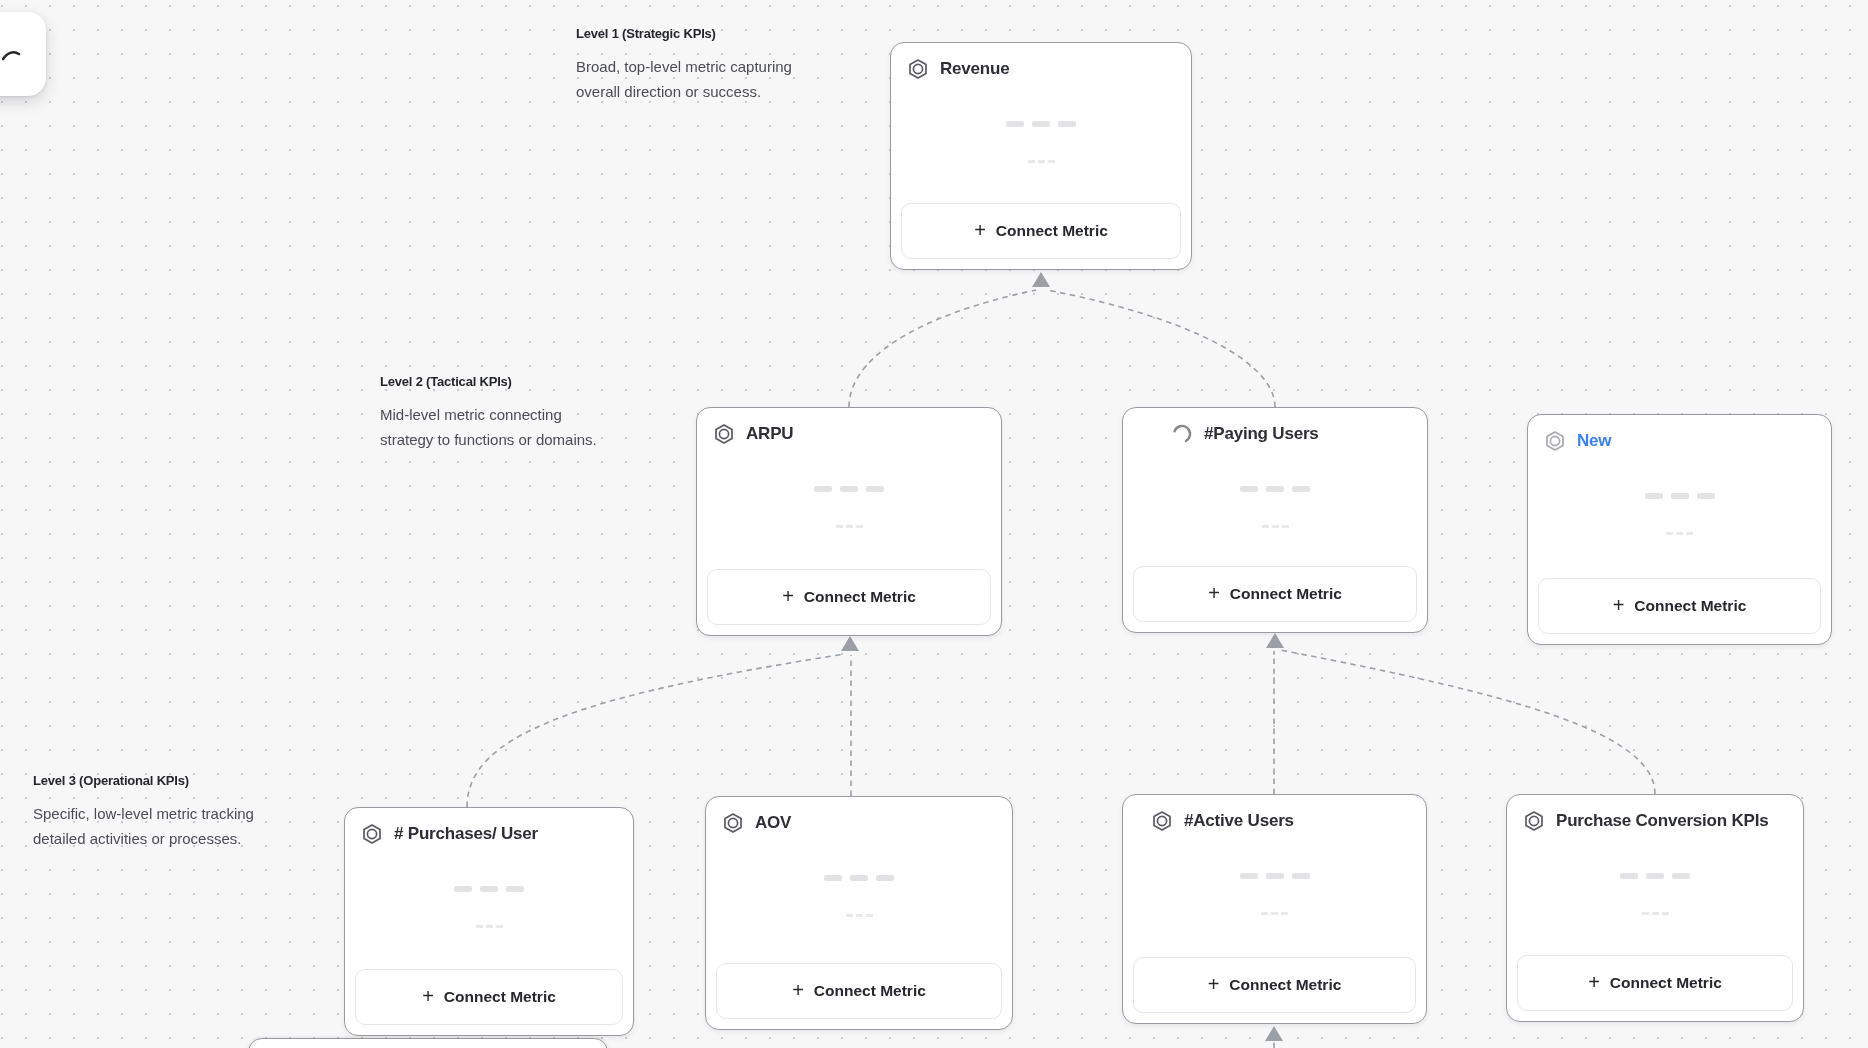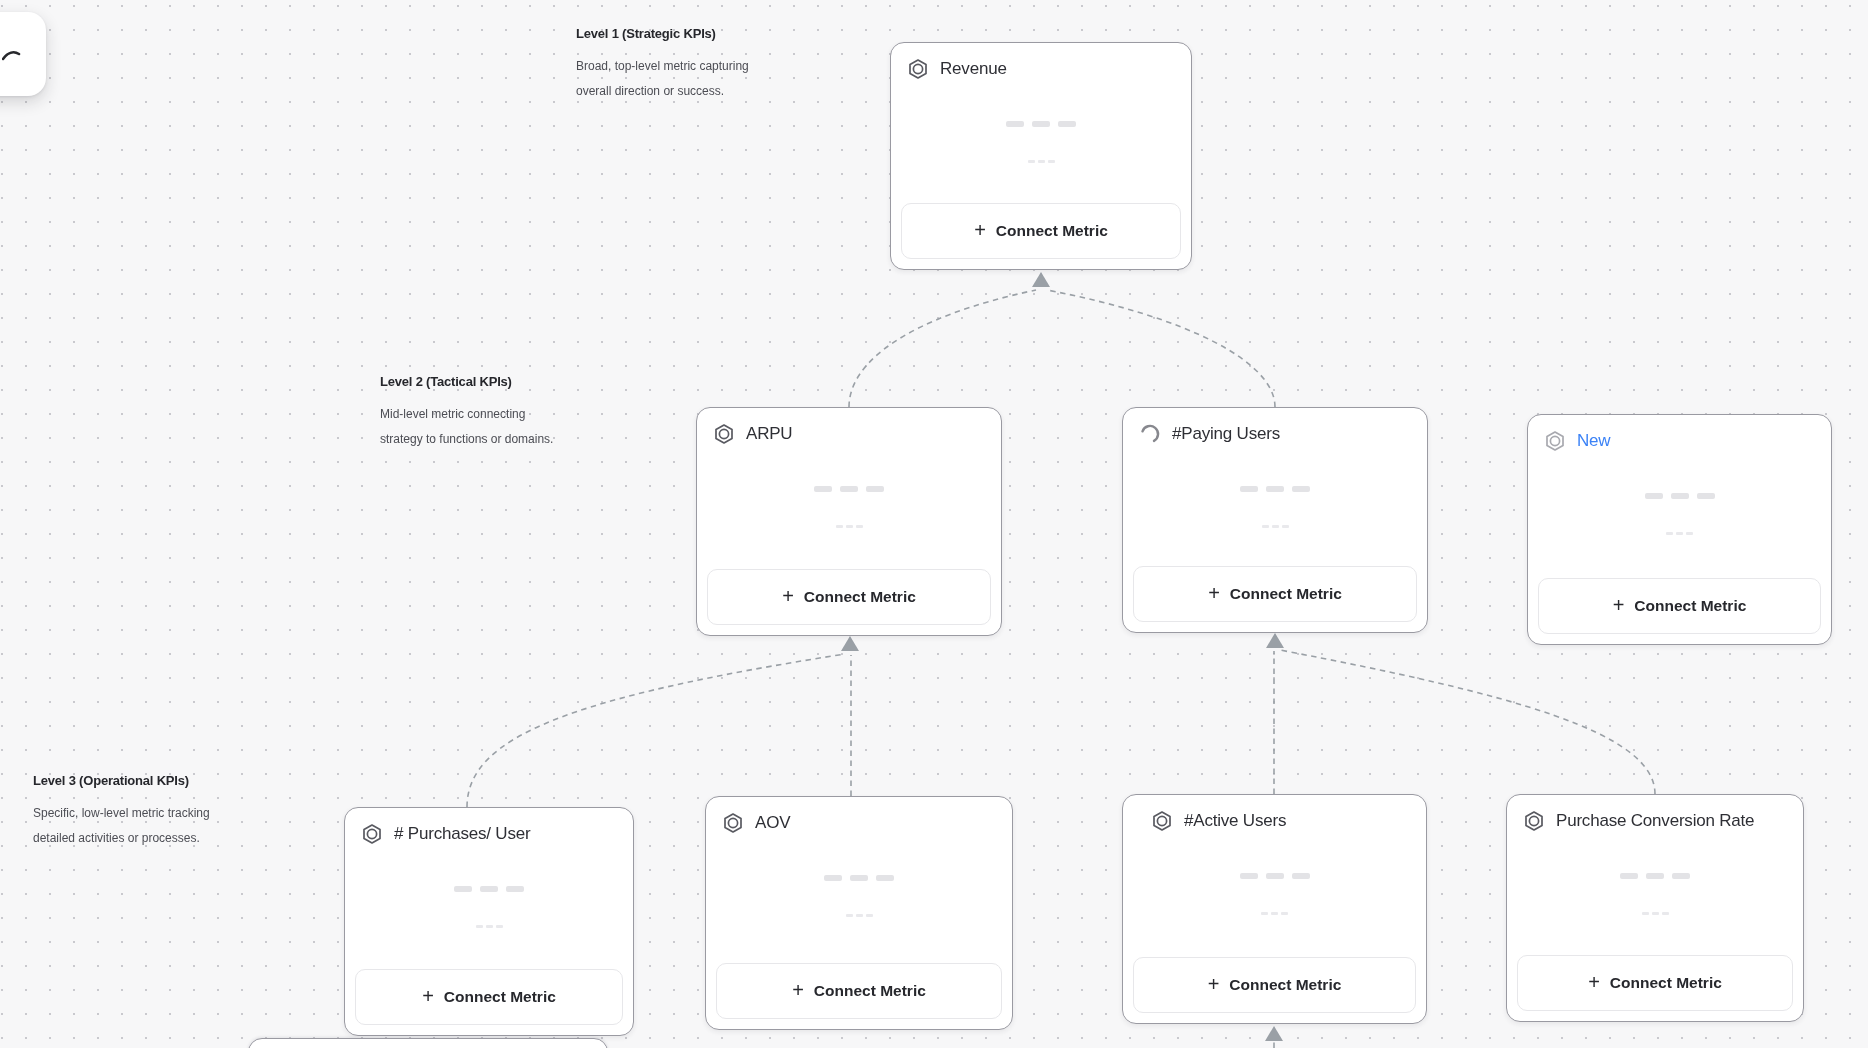--- a/index.html
+++ b/index.html
@@ -18,31 +18,31 @@
   .float-panel {
     position:absolute; left:-64px; top:12px; width:110px; height:84px;
     background:#fff; border-radius:18px;
     box-shadow:0 6px 16px rgba(30,30,40,.16), 0 1px 3px rgba(30,30,40,.10);
   }
   .float-panel svg { position:absolute; right:24px; top:36px; }
 
   
   .level { position:absolute; }
   .level h2 { font-size:13px; font-weight:700; color:#26272c; letter-spacing:-0.2px; margin:0 0 13px; }
-  .level p  { font-size:12px; line-height:25px; color:#4c4d54; }
+  .level p  { font-size:15px; line-height:25px; color:#4c4d54; }
 
   
   .card {
     position:absolute; background:#fff;
     border:1.5px solid #9a9aa2; border-radius:14px;
     box-shadow:0 2px 5px rgba(40,40,55,.08);
   }
   .card-header { display:flex; align-items:center; gap:11px; padding:15px 16px 0 16px; }
   .icon { display:flex; color:#595a61; }
-  .card-title { font-size:17px; font-weight:400; color:#2e2f35; letter-spacing:-0.2px; white-space:nowrap; }
+  .card-title { font-size:17px; font-weight:700; color:#2e2f35; letter-spacing:-0.2px; white-space:nowrap; }
   .card.placeholder .card-title { color:#3b82f6; }
   .card.placeholder .icon { color:#a8a9af; }
 
   .skel1 { position:absolute; top:78px; left:0; right:0; display:flex; justify-content:center; gap:8px; }
   .skel1 i { width:18px; height:6px; border-radius:2px; background:#e3e3e6; }
   .skel2 { position:absolute; top:117px; left:0; right:0; display:flex; justify-content:center; gap:3px; }
   .skel2 i { width:7px; height:2.5px; border-radius:1px; background:#e9e9ec; }
 
   .connect-btn {
     position:absolute; left:10px; right:10px; bottom:10px; height:56px;
@@ -169,21 +169,21 @@
         <i></i>
         <i></i>
         <i></i>
       </div>
     <button class="connect-btn">
       <span class="plus">+</span>
       <span>Connect Metric</span>
     </button>
   </div>
 
-  <div class="card" style="left:1122px; top:407px; width:306px; height:226px;">
+  <div class="card" style="left:1122px; top:407px; width:306px; height:226px;padding-left:32px;">
     <div class="card-header">
       <span class="icon" style="color:#87888e">
           <svg width="22" height="22">
             <use href="#ic-spin"></use>
           </svg>
         </span>
       <span class="card-title">#Paying Users</span>
     </div>
     <div class="skel1">
         <i></i>
@@ -301,21 +301,21 @@
     </button>
   </div>
 
   <div class="card" style="left:1506px; top:794px; width:298px; height:228px;">
     <div class="card-header">
       <span class="icon">
           <svg width="22" height="22">
             <use href="#ic-hex"></use>
           </svg>
         </span>
-      <span class="card-title">Purchase Conversion Rate</span>
+      <span class="card-title">Purchase Conversion KPIs</span>
     </div>
     <div class="skel1">
         <i></i>
         <i></i>
         <i></i>
       </div>
     <div class="skel2">
         <i></i>
         <i></i>
         <i></i>

